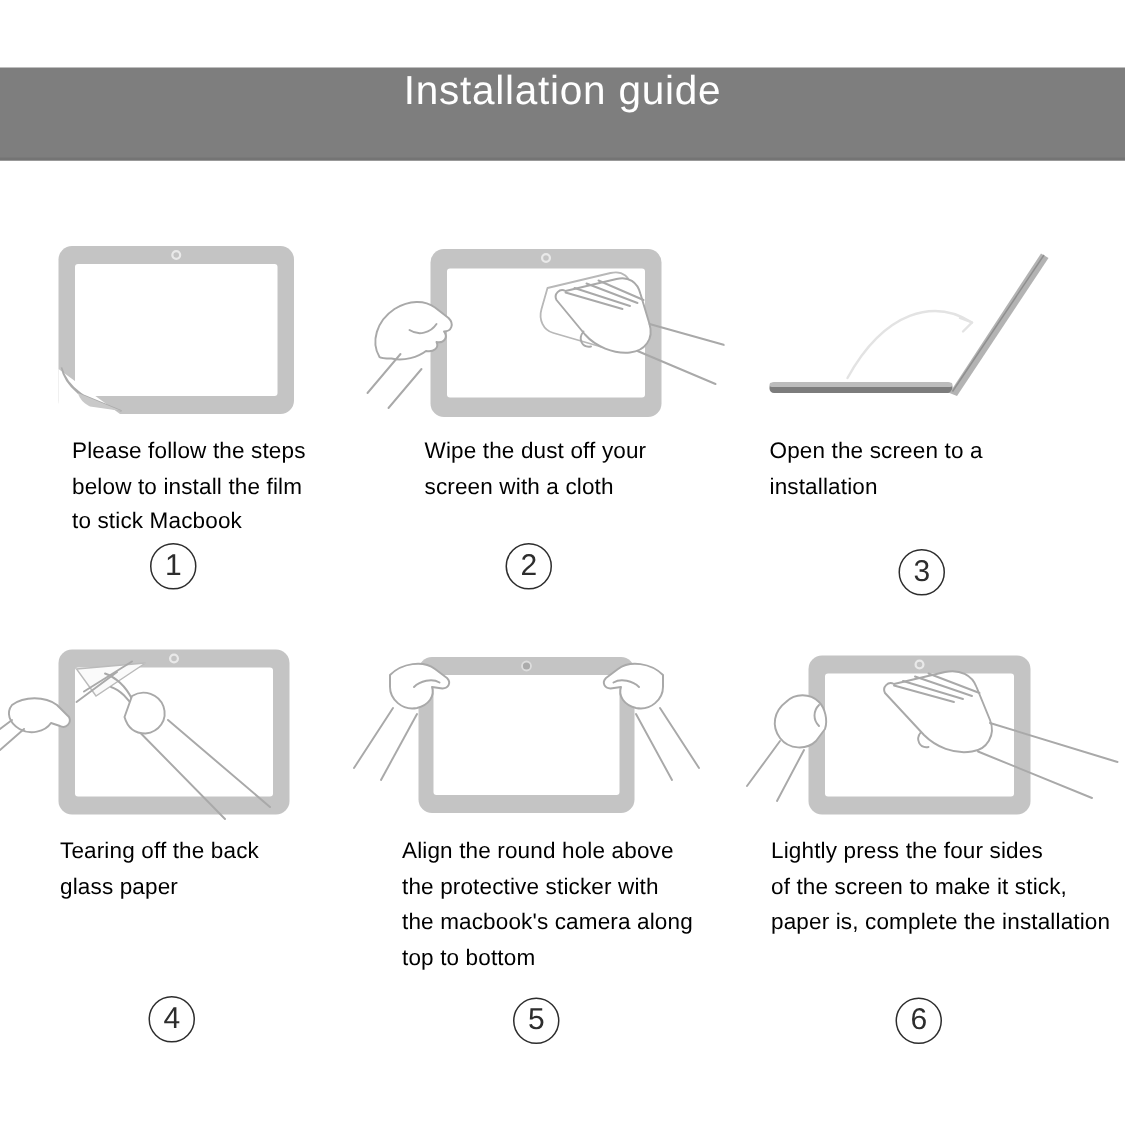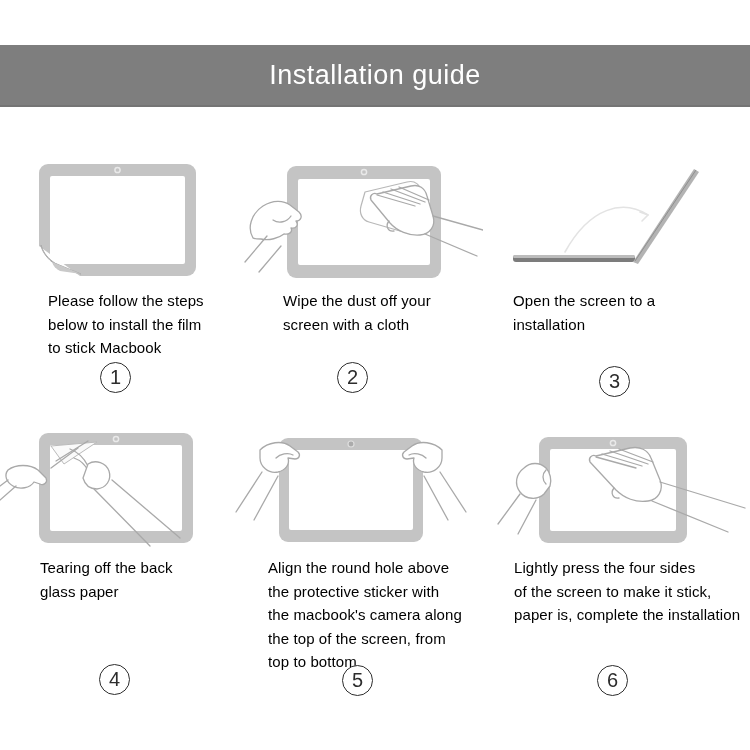--- a/index.html
+++ b/index.html
@@ -3,21 +3,21 @@
 <meta charset="utf-8">
 <style>
   html,body{margin:0;padding:0;background:#ffffff;}
   .page{
     position:relative;width:750px;height:750px;background:#ffffff;overflow:hidden;
     font-family:"Liberation Sans", sans-serif;color:#3b3b3b;
   }
   .banner{
     position:absolute;left:0;top:45px;width:750px;height:60px;
     background:#7e7e7e;border-bottom:2px solid #747474;
-    display:flex;align-items:center;justify-content:center;
+    display:flex;justify-content:center;
   }
   .banner-title{
     margin:0;font-size:27px;font-weight:400;color:#ffffff;letter-spacing:.5px;
   }
   .illu{position:absolute;}
   .caption{
     position:absolute;font-size:15px;line-height:23.5px;letter-spacing:.1px;color:#000000;
   }
   .badge{
     position:absolute;width:31px;height:31px;border:1.6px solid #2d2d2d;border-radius:50%;
@@ -164,21 +164,20 @@
         <path class="hand" d="M212,22 C204,14 190,12 182,18 L174,24 C171,27 173,31 177,31 L184,30 C182,36 186,42 194,44 C204,46 212,38 212,30 Z"></path>
         <path class="ln" d="M196,30 C192,26 184,24 179,27"></path>
         <path class="ln" d="M210,44 L236,84"></path>
         <path class="ln" d="M194,48 L218,92"></path>
       </svg>
     </div>
     <div class="caption" style="left:268px;top:556px;width:202px">
       <div>Align the round hole above</div>
       <div>the protective sticker with</div>
       <div>the macbook's camera along</div>
-      <div>the top of the screen, from</div>
       <div>top to bottom</div>
     </div>
     <div class="badge" style="left:342px;top:665px">
       <span>5</span>
     </div>
   </section>
 
   <section>
     <div class="illu" style="left:490px;top:428px;width:260px;height:125px">
       <svg viewBox="0 0 260 125" width="260" height="125">

